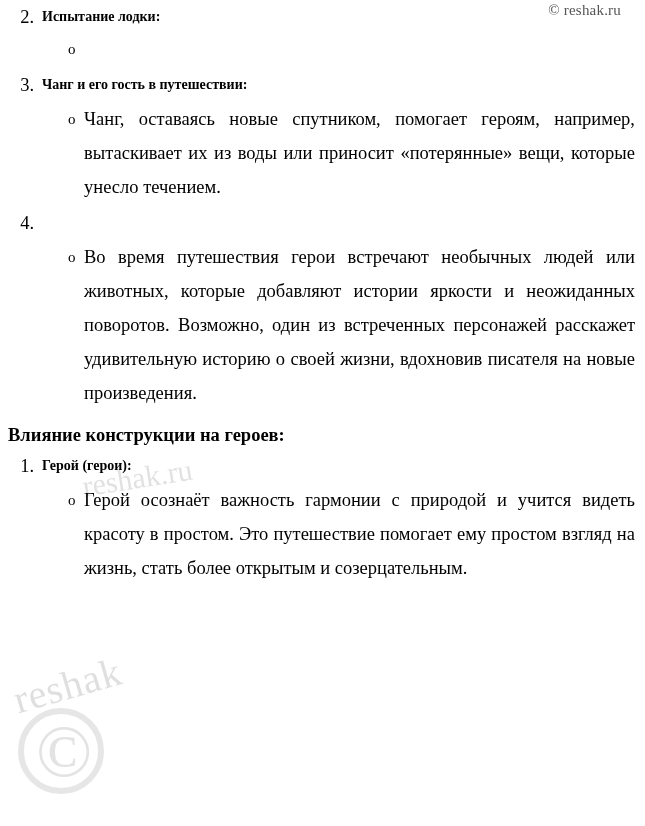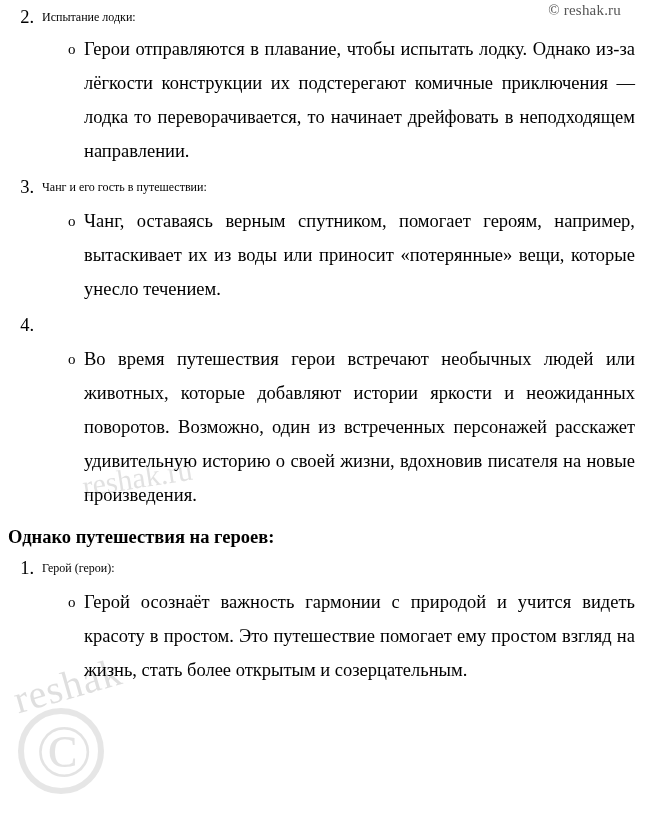--- a/index.html
+++ b/index.html
@@ -118,22 +118,22 @@
   .num-item .marker {
     width: 34px;
     flex: 0 0 34px;
     text-align: right;
     padding-right: 8px;
     box-sizing: border-box;
     font-size: 18.5px;
     line-height: 30px;
   }
   .num-item .num-title {
-    font-size: 12px;
-    font-weight: normal;
+    font-size: 14px;
+    font-weight: bold;
     line-height: 30px;
   }
 
   .sub-item {
     display: flex;
     margin: 0 0 4px 0;
     padding: 0;
   }
   .sub-item .bullet {
     width: 76px;
@@ -180,46 +180,45 @@
 
   <div class="content">
 
     <div class="first-block">
       <div class="num-item">
         <div class="marker">2.</div>
         <div class="num-title">Испытание лодки:</div>
       </div>
       <div class="sub-item">
         <div class="bullet">o</div>
-        <div class="sub-text">Герои отправляются в плавание, чтобы испытать лодку. Однако из-за лёгкости конструкции их подстерегают комичные приключения — лодка то переворачивается, то начинает дрейфовать в неподходящем направлении.</div>
       </div>
     </div>
 
     <div>
       <div class="num-item">
         <div class="marker">3.</div>
         <div class="num-title">Чанг и его гость в путешествии:</div>
       </div>
       <div class="sub-item">
         <div class="bullet">o</div>
-        <div class="sub-text">Чанг, оставаясь верным спутником, помогает героям, например, вытаскивает их из воды или приносит «потерянные» вещи, которые унесло течением.</div>
+        <div class="sub-text">Чанг, оставаясь новые спутником, помогает героям, например, вытаскивает их из воды или приносит «потерянные» вещи, которые унесло течением.</div>
       </div>
     </div>
 
     <div>
       <div class="num-item">
         <div class="marker">4.</div>
       </div>
       <div class="sub-item">
         <div class="bullet">o</div>
         <div class="sub-text">Во время путешествия герои встречают необычных людей или животных, которые добавляют истории яркости и неожиданных поворотов. Возможно, один из встреченных персонажей расскажет удивительную историю о своей жизни, вдохновив писателя на новые произведения.</div>
       </div>
     </div>
 
-    <h3 class="section-heading">Однако путешествия на героев:</h3>
+    <h3 class="section-heading">Влияние конструкции на героев:</h3>
 
     <div>
       <div class="num-item">
         <div class="marker">1.</div>
         <div class="num-title">Герой (герои):</div>
       </div>
       <div class="sub-item">
         <div class="bullet">o</div>
         <div class="sub-text">Герой осознаёт важность гармонии с природой и учится видеть красоту в простом. Это путешествие помогает ему простом взгляд на жизнь, стать более открытым и созерцательным.</div>
       </div>

